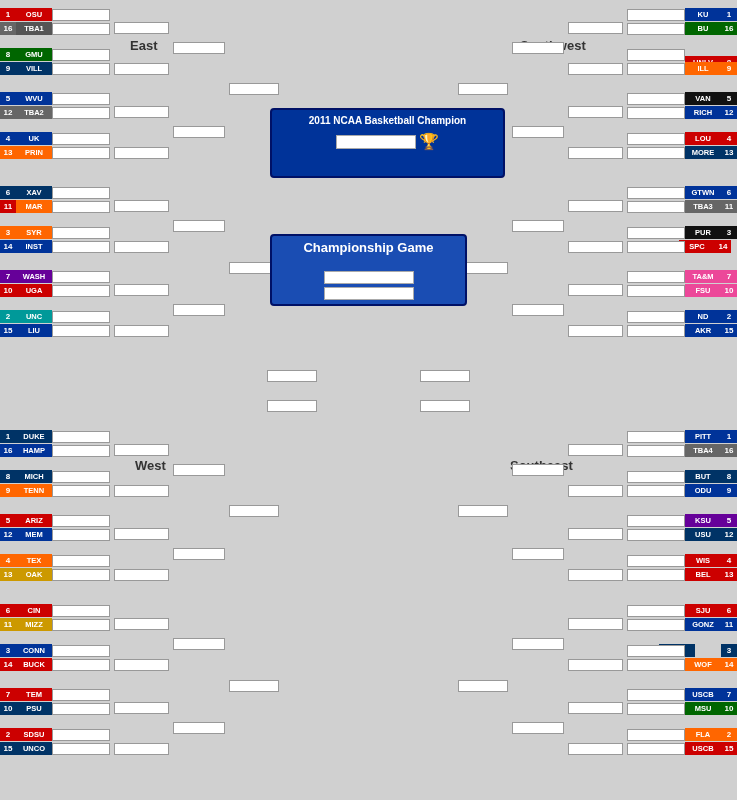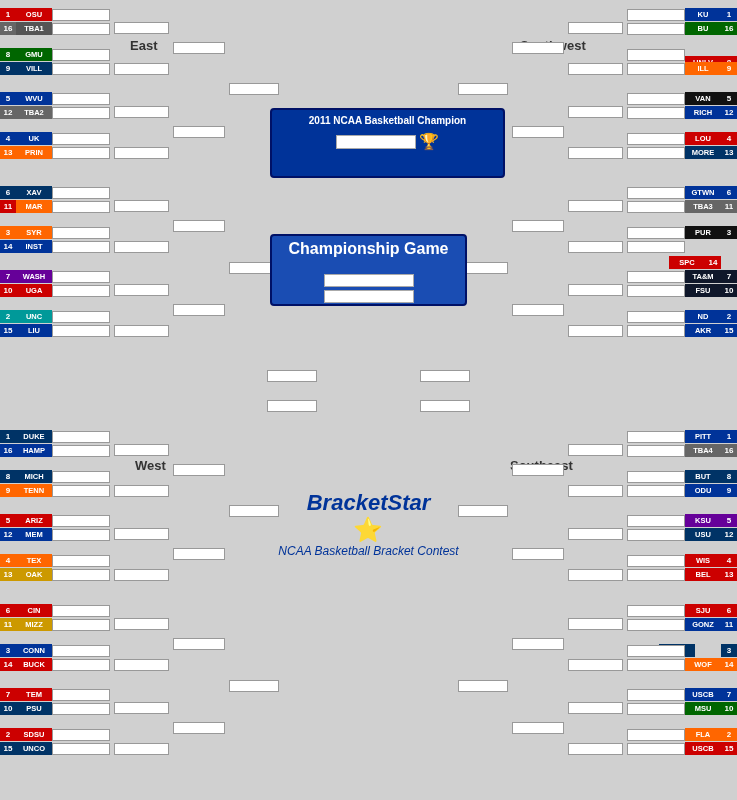--- a/index.html
+++ b/index.html
@@ -11,21 +11,21 @@
       overflow-x: hidden;
     }
 
     
     .bg-red { background: #cc0000; }
     .bg-blue { background: #003399; }
     .bg-darkblue { background: #003366; }
     .bg-orange { background: #ff6600; }
     .bg-green { background: #006600; }
     .bg-purple { background: #660099; }
-    .bg-maroon { background: #0f172a; }
+    .bg-maroon { background: #ec4899; }
     .bg-gray { background: #666666; }
     .bg-gold { background: #cc9900; }
     .bg-black { background: #111111; }
     .bg-cyan { background: #009999; }
 
     
     .bracket-wrap {
       position: relative;
       width: 737px;
       height: 790px;
@@ -369,21 +369,21 @@
     <span class="s bg-blue">6</span>
   </div>
   <div class="t" style="right:0;top:200px;">
     <span class="n bg-gray" style="width:36px;">TBA3</span>
     <span class="s bg-gray">11</span>
   </div>
   <div class="t" style="right:0;top:226px;">
     <span class="n bg-black" style="width:36px;">PUR</span>
     <span class="s bg-black">3</span>
   </div>
-  <div class="t" style="right:16px;top:240px;margin-top:16px;">
+  <div class="t" style="right:6px;top:240px;">
     <span class="n bg-red" style="width:36px;">SPC</span>
     <span class="s bg-red">14</span>
   </div>
   <div class="t" style="right:0;top:270px;">
     <span class="n bg-maroon" style="width:36px;">TA&amp;M</span>
     <span class="s bg-maroon">7</span>
   </div>
   <div class="t" style="right:0;top:284px;">
     <span class="n bg-maroon" style="width:36px;">FSU</span>
     <span class="s bg-maroon">10</span>
@@ -536,27 +536,22 @@
 
   <div class="champion-box" style="left:270px;top:108px;width:235px;height:70px;">
     <div style="font-size:10px;font-weight:bold;line-height:1.4;">2011 NCAA Basketball Champion</div>
     <div style="margin-top:4px;display:flex;justify-content:center;align-items:center;gap:4px;">
       <div style="background:white;border:1px solid #aaa;width:80px;height:14px;"></div>
       <span style="font-size:16px;">🏆</span>
     </div>
   </div>
 
   <div class="championship-box" style="left:270px;top:234px;width:197px;height:72px;">
-    <div style="font-size:16px;font-weight:bold;margin-bottom:16px;">Championship Game</div>
+    <div style="font-size:13px;font-weight:bold;margin-bottom:16px;">Championship Game</div>
     <div style="display:flex;flex-direction:column;gap:3px;align-items:center;">
       <div style="background:white;border:1px solid #aaa;width:90px;height:13px;"></div>
       <div style="background:white;border:1px solid #aaa;width:90px;height:13px;"></div>
     </div>
   </div>
 
 
-  <div class="bracketstar" style="left:256px;top:490px;width:225px;">
-    <div class="bs-title">BracketStar</div>
-    <div class="bs-star">⭐</div>
-    <div class="bs-sub">NCAA Basketball Bracket Contest</div>
-  </div>
 
 </div>
 
 </body></html>

